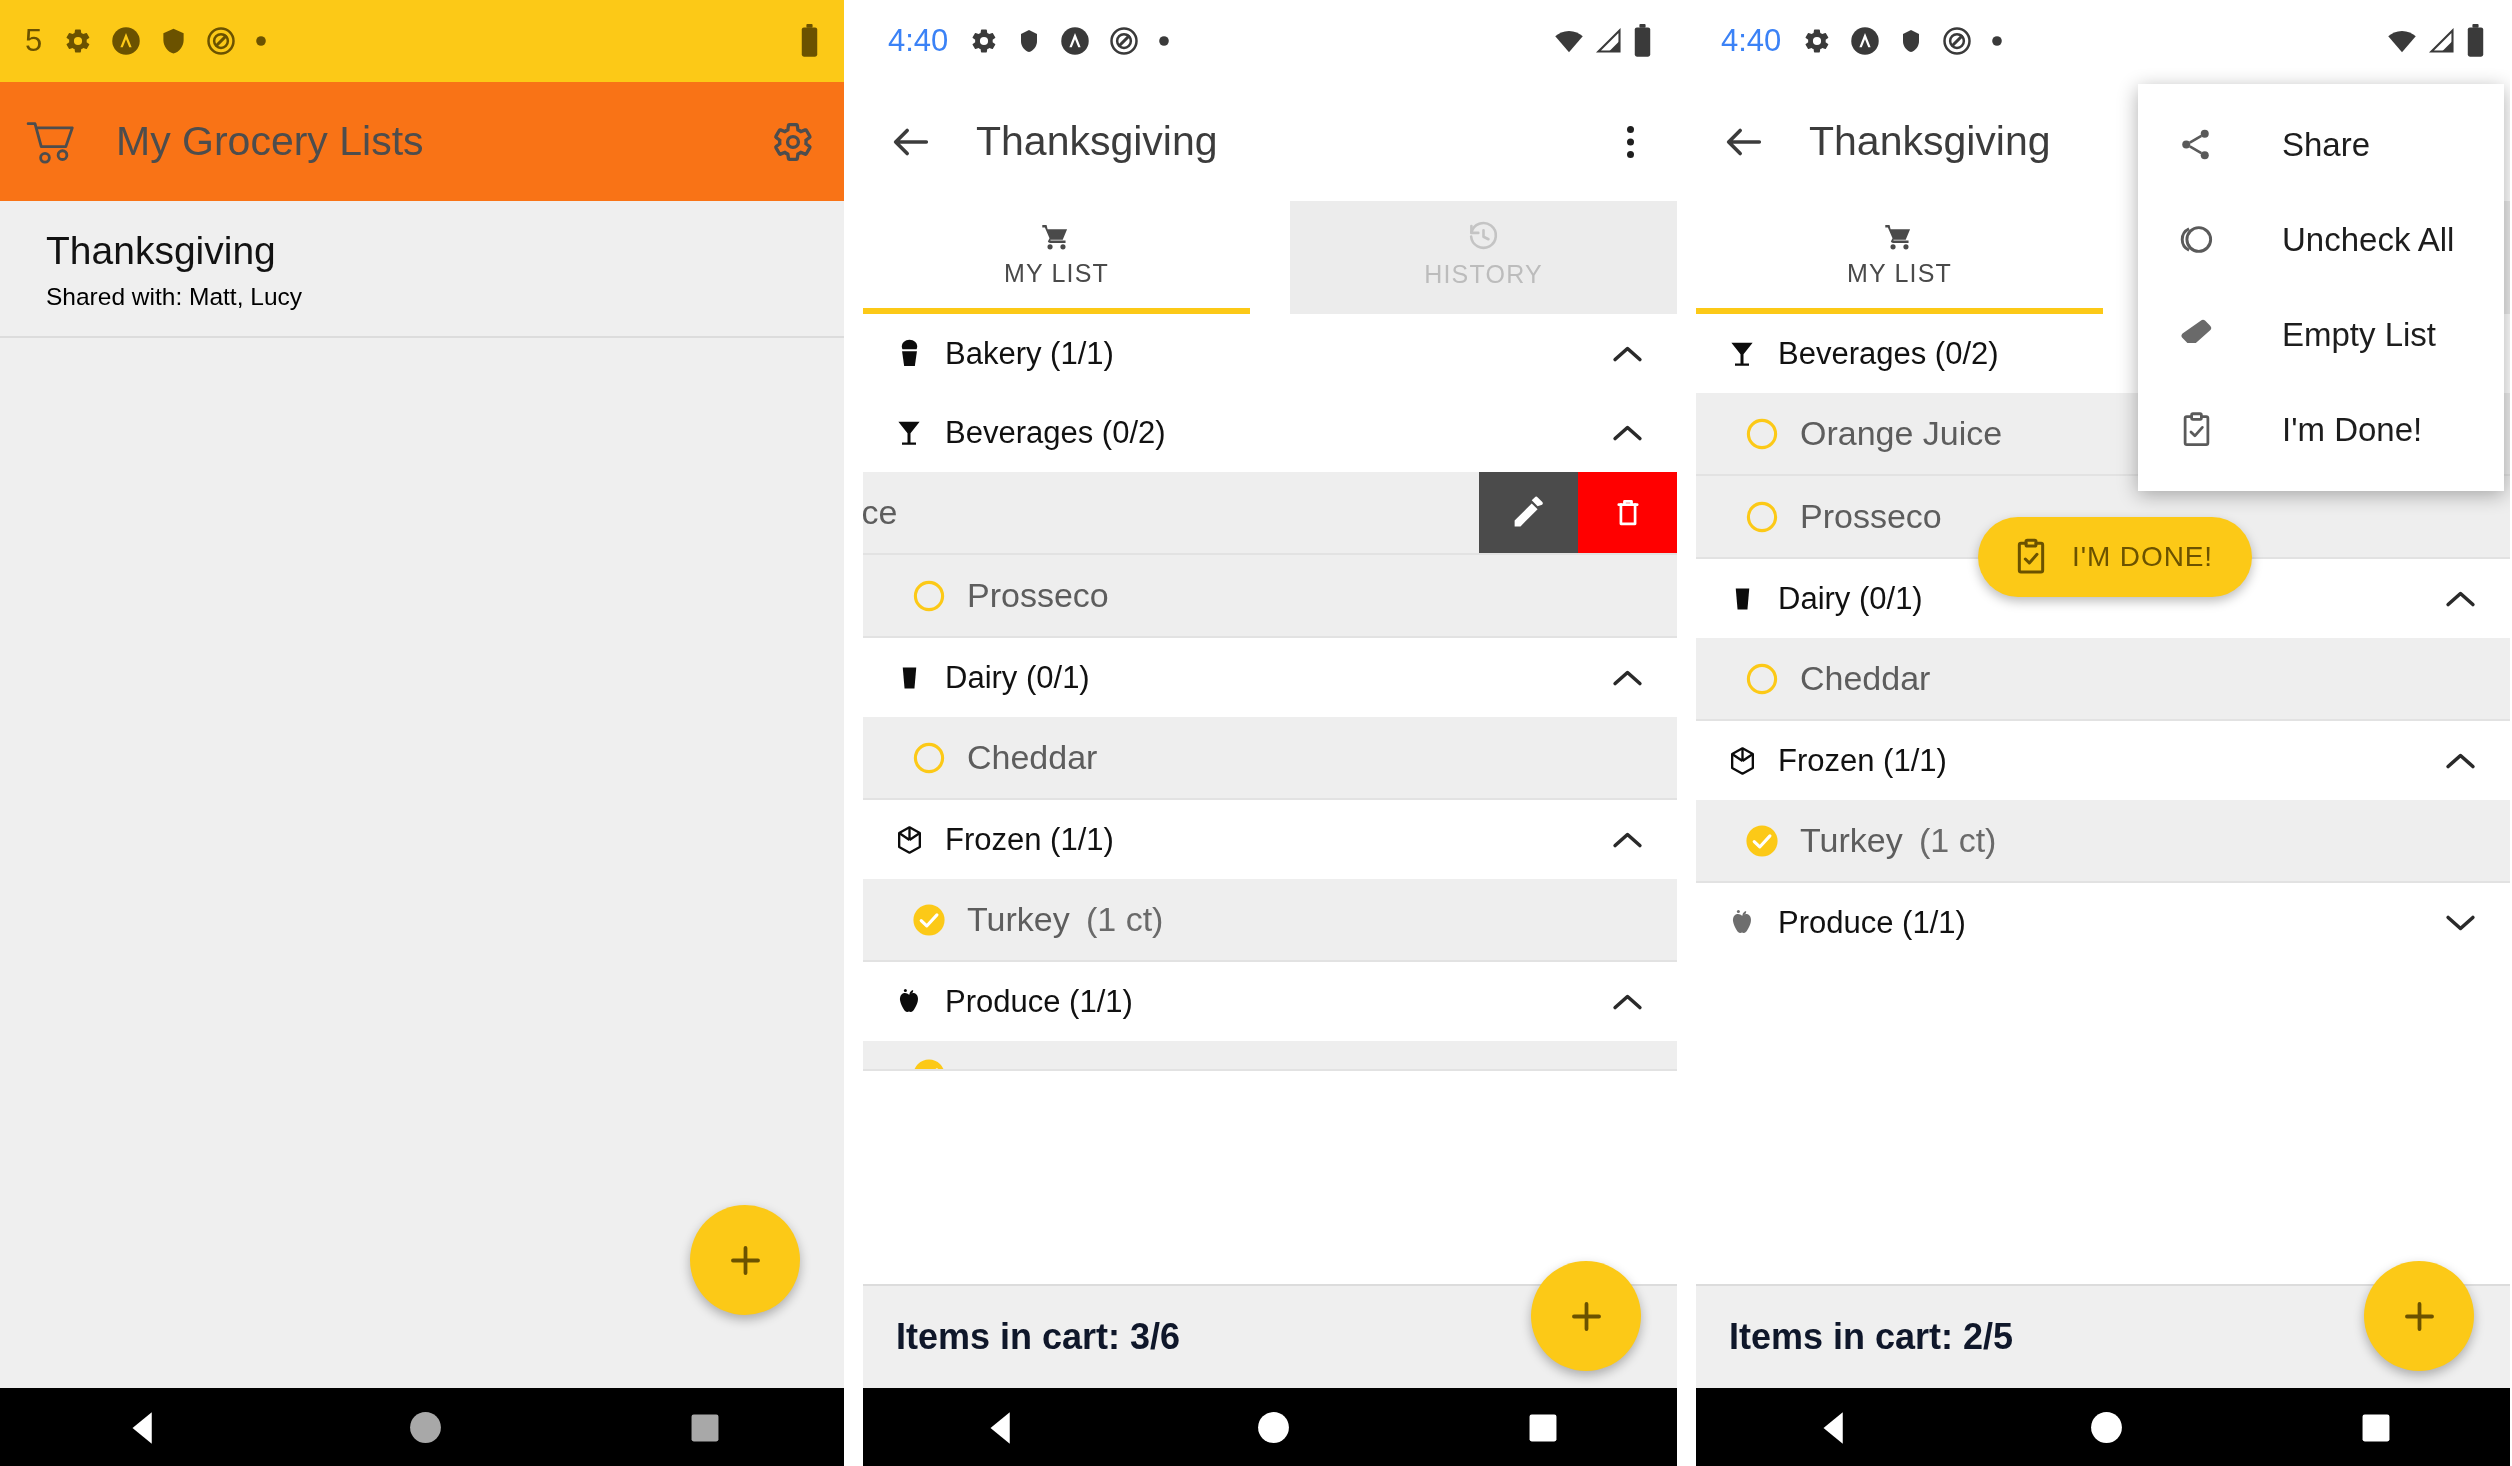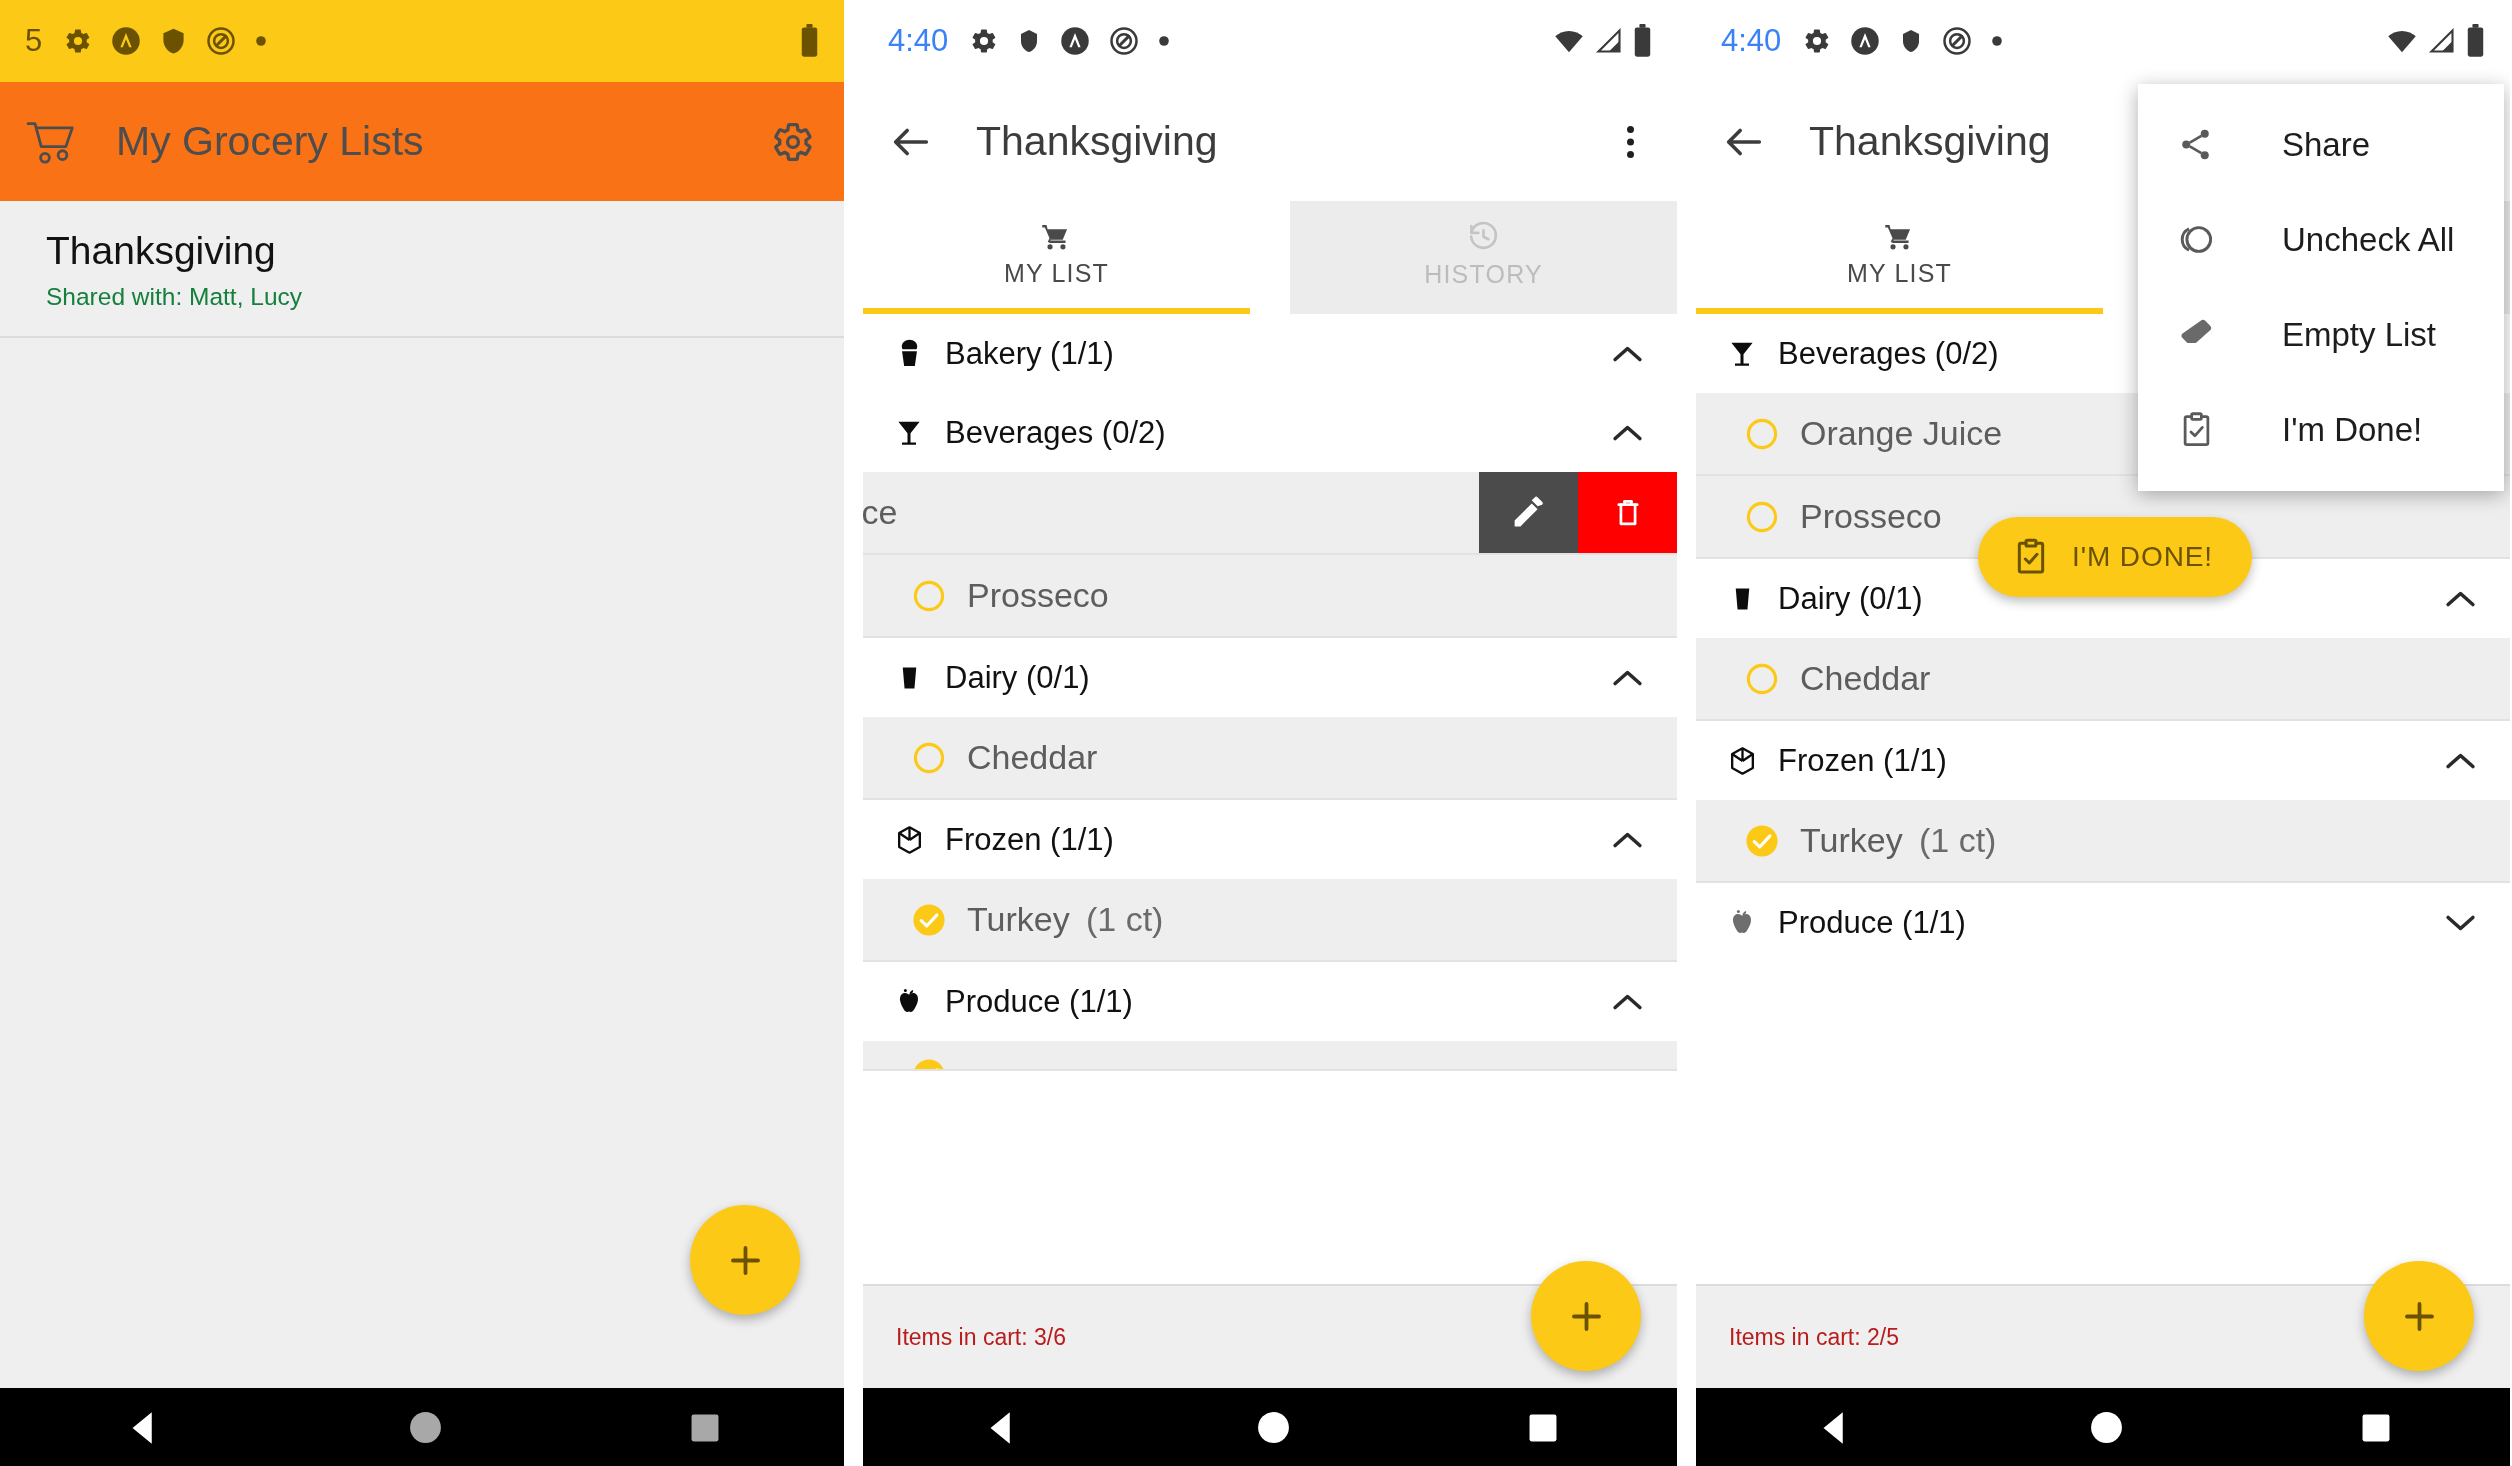--- a/index.html
+++ b/index.html
@@ -96,21 +96,21 @@
     box-sizing: border-box;
     border-bottom: 2.2px solid #dcdcdc;
   }
   .glist-item .name {
     font-size: 39px;
     color: #121212;
     margin-bottom: 10.4px;
   }
   .glist-item .shared {
     font-size: 24.5px;
-    color: #15803d;
+    color: #000000;
   }
 
   
   .tabs { display: flex; height: 113px; gap: 40px; }
   .tab {
     flex: 1;
     display: flex;
     flex-direction: column;
     align-items: center;
     justify-content: center;
@@ -196,21 +196,21 @@
     bottom: 79px;
     width: 100%;
     height: 104px;
     background: #efefef;
     display: flex;
     align-items: center;
     box-sizing: border-box;
     padding-left: 33px;
     border-top: 2.2px solid #dcdcdc;
   }
-  .bottombar .cart-count { font-size: 23px; color: #b91c1c; }
+  .bottombar .cart-count { font-size: 36px; color: #0f172a; font-weight: bold; }
 
   .fab {
     position: absolute;
     width: 110px;
     height: 110px;
     border-radius: 50%;
     background: #FCC917;
     display: flex;
     align-items: center;
     justify-content: center;

